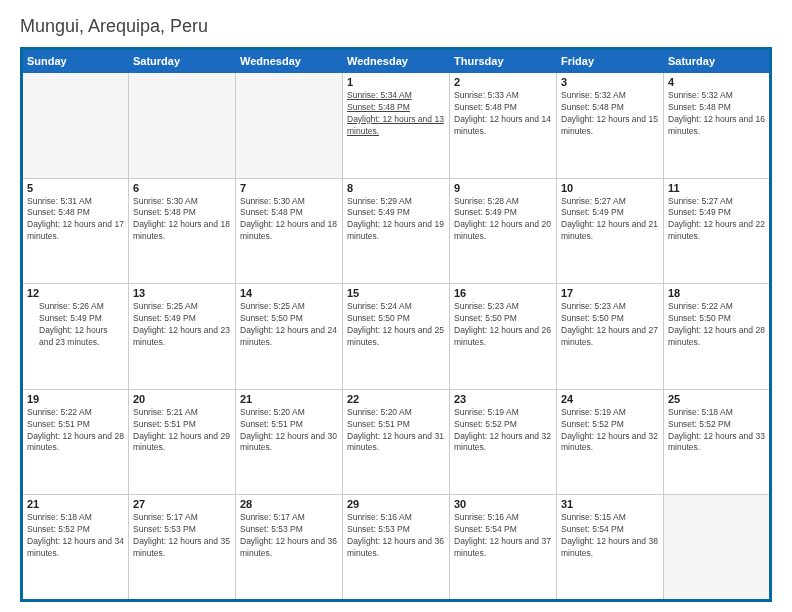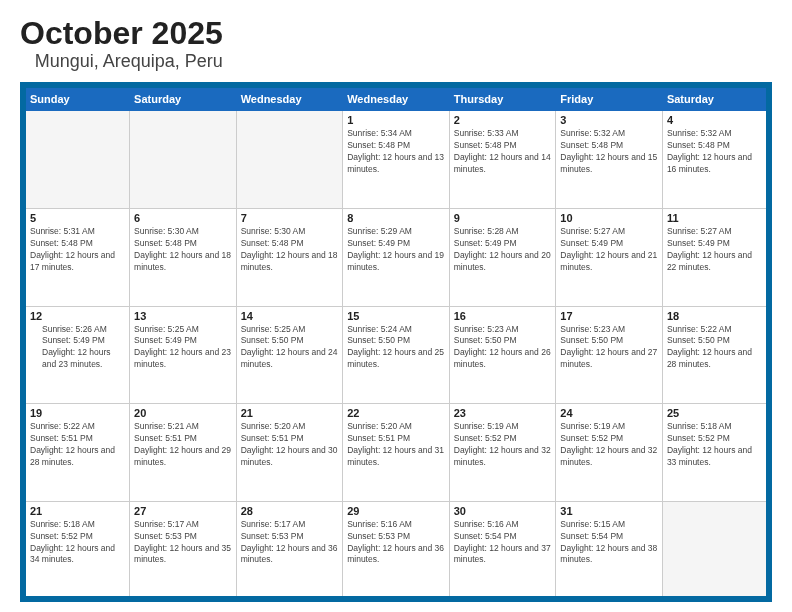--- a/index.html
+++ b/index.html
@@ -50,21 +50,21 @@
       font-weight: bold;
       color: #222;
       line-height: 1.1;
     }
     .location {
       font-size: 18px;
       color: #444;
     }
     .calendar {
       flex: 1;
-      border: 6px solid #0369a1;
+      border: 3px solid #0369a1;
       border-collapse: collapse;
       width: 100%;
       table-layout: fixed;
     }
     .calendar th {
       background: #1a6abf;
       color: #fff;
       font-size: 11px;
       font-weight: bold;
       padding: 5px 4px;
@@ -98,21 +98,20 @@
       color: #444;
       line-height: 1.4;
     }
   </style>
 </head>
 <body>
 
 <div class="page">
   <div class="header">
     <div class="title-block">
-      <div class="month-title">October 2025</div>
       <div class="location">Mungui, Arequipa, Peru</div>
     </div>
   </div>
 
   <table class="calendar">
     <thead>
       <tr>
       <th>Sunday</th>
           <th>Saturday</th>
           <th>Wednesday</th>
@@ -122,21 +121,21 @@
           <th>Saturday</th>
         </tr>
     </thead>
     <tbody id="calendar-body">
     <tr>
           <td class="empty"></td>
           <td class="empty"></td>
           <td class="empty"></td>
           <td>
             <span class="day-number">1</span>
-            <div class="day-info" style="white-space: pre-line;">Sunrise: 5:34 AM
+            <div class="day-info" style="white-space: pre-line; text-decoration: underline;">Sunrise: 5:34 AM
 Sunset: 5:48 PM
 Daylight: 12 hours and 13 minutes.</div>
           </td>
           <td>
             <span class="day-number">2</span>
             <div class="day-info" style="white-space: pre-line;">Sunrise: 5:33 AM
 Sunset: 5:48 PM
 Daylight: 12 hours and 14 minutes.</div>
           </td>
           <td>

